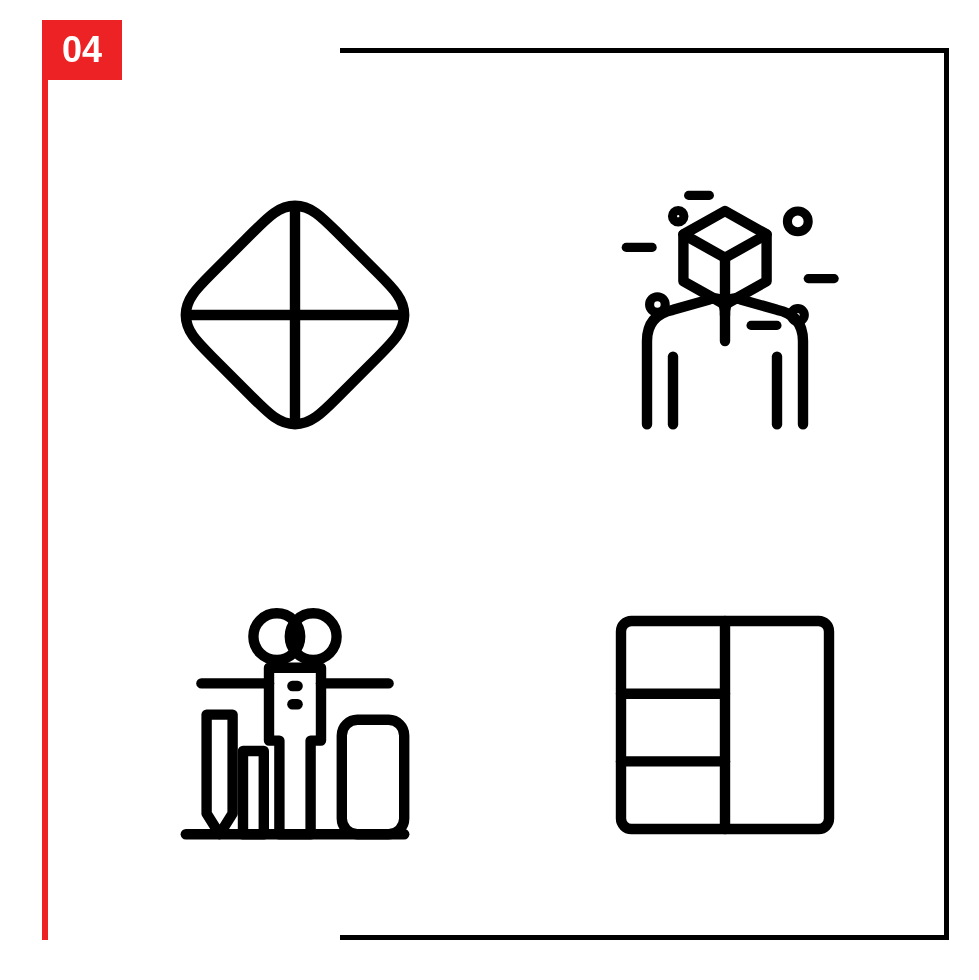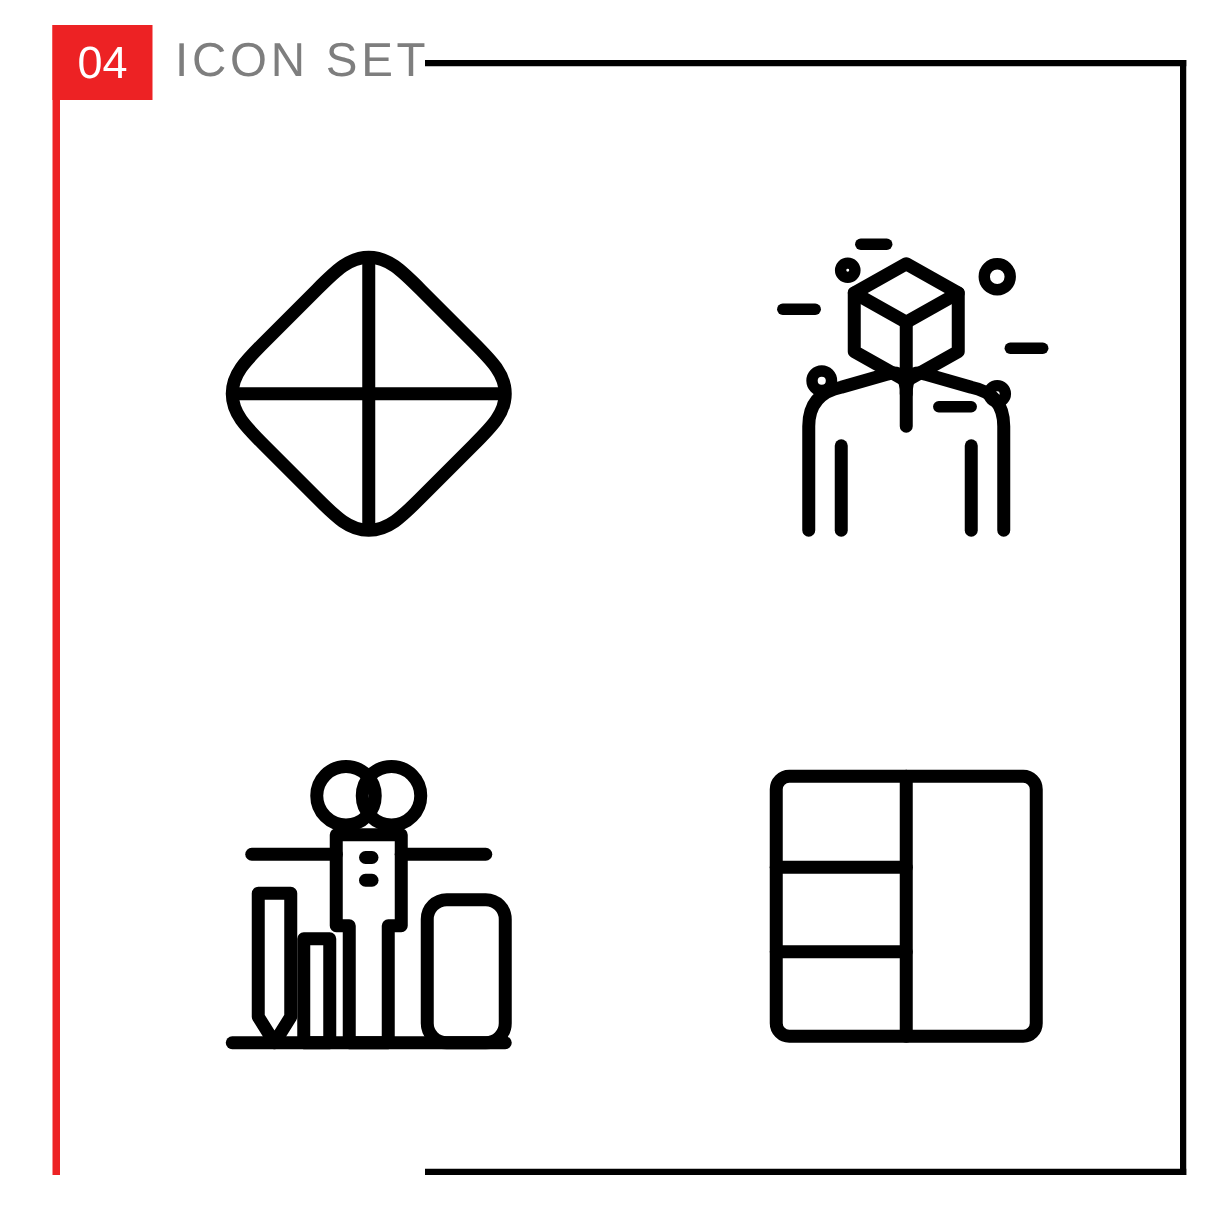--- a/index.html
+++ b/index.html
@@ -9,21 +9,21 @@
     
     .red-tab {
       position:absolute;
       left:42px;
       top:20px;
       width:80px;
       height:60px;
       background:#ed2224;
       color:#fff;
       font-size:36px;
-      font-weight:400;
+      font-weight:700;
       display:flex;
       align-items:center;
       justify-content:center;
       z-index:5;
     }
     
     .title {
       position:absolute;
       left:140px;
       top:28px;
@@ -75,21 +75,20 @@
   </style>
 </head>
 <body>
 
 <div class="stage">
 
   <div class="red-accent"></div>
 
   <div class="red-tab">04</div>
 
-  <div class="title">ICON SET</div>
 
   <div class="frame"></div>
 
   <div class="icon-grid">
 
     <div class="icon-cell">
       <svg viewBox="0 0 100 100">
         <g stroke-width="4">
           <path d="M50 8
                    C56 8 60 12 66 18

